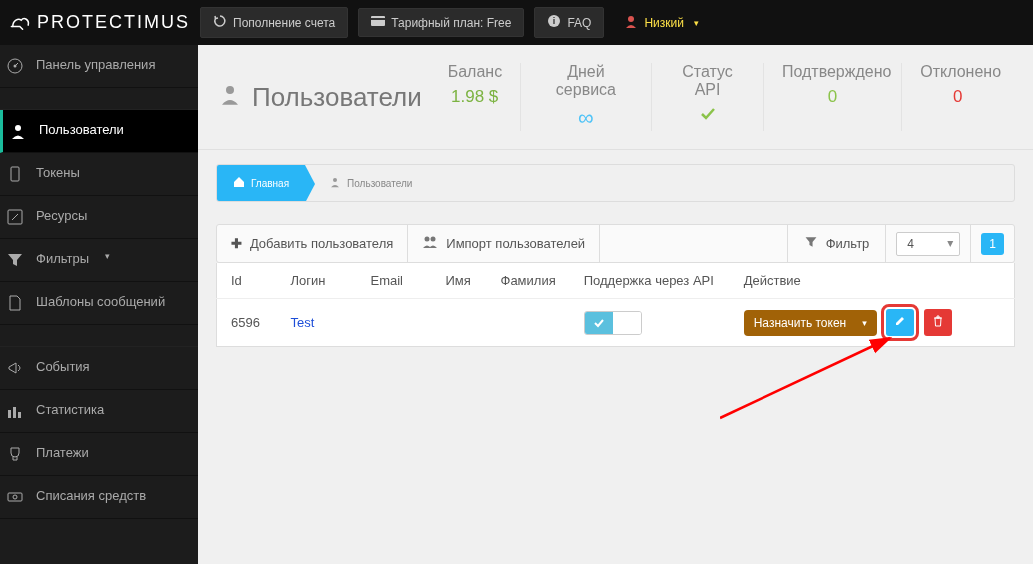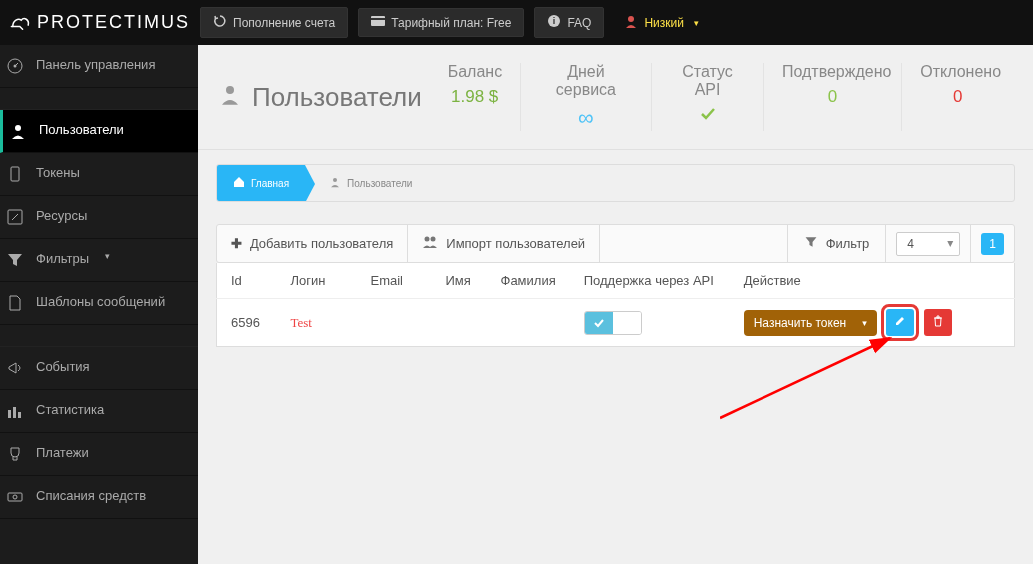--- a/index.html
+++ b/index.html
@@ -59,21 +59,21 @@
 .tool-select .sel::after { content: "▾"; position: absolute; right: 6px; top: 3px; color: #888; }
 .tool-page { border-left: 1px solid #ddd; padding: 6px 10px; display: flex; align-items: center; }
 .page-badge { background: #29b6f6; color: #fff; border-radius: 3px; padding: 4px 8px; font-size: 12px; }
 
 
 .table { width: 100%; border: 1px solid #ddd; border-top: none; border-collapse: collapse; }
 .table th, .table td { text-align: left; padding: 10px 14px; font-size: 13px; font-weight: 400; }
 .table thead tr { background: #fff; }
 .table th { color: #555; border-bottom: 1px solid #eee; }
 .table tbody tr { background: #fff; }
-.link { color: #ef4444; cursor: pointer; font-family: Liberation Serif, serif; }
+.link { color: #1d4ed8; cursor: pointer; }
 
 
 .toggle { display: inline-flex; border: 1px solid #ccc; border-radius: 3px; overflow: hidden; height: 24px; }
 .toggle .on { background: #5bc0de; color: #fff; width: 28px; display: flex; align-items: center; justify-content: center; }
 .toggle .off { background: #fff; width: 28px; }
 
 
 .btn-green { background: #a16207; color: #fff; border-radius: 4px; padding: 6px 10px; font-size: 12px; display: inline-flex; align-items: center; gap: 12px; cursor: pointer; }
 .btn-blue-sm { background: #29b6f6; color: #fff; border-radius: 3px; padding: 6px 8px; display: inline-flex; align-items: center; cursor: pointer; }
 .btn-red-sm { background: #e53935; color: #fff; border-radius: 3px; padding: 6px 8px; display: inline-flex; align-items: center; cursor: pointer; }

